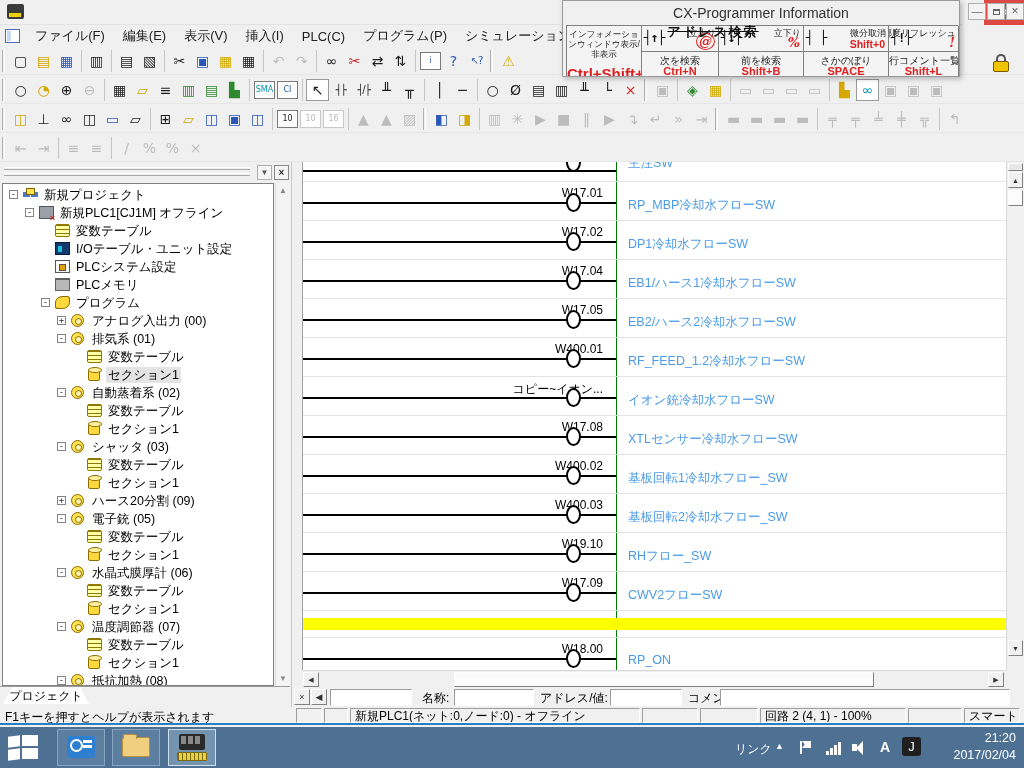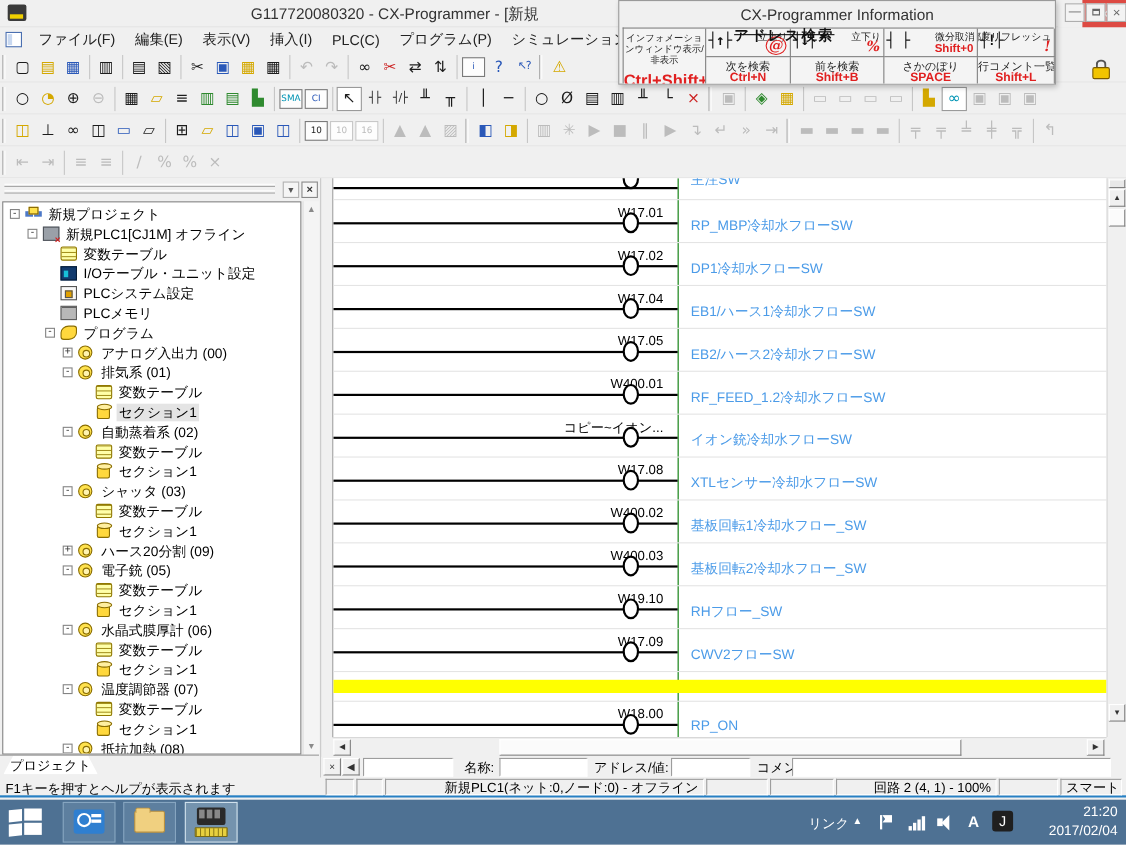--- a/index.html
+++ b/index.html
@@ -89,21 +89,21 @@
   #vsplit { position:absolute; left:1px; top:1px; width:15px; height:8px; background:#e8e8e8; border:1px solid; border-color:#fff #808080 #808080 #fff; }
 
   
   #watchbar { position:absolute; left:292px; top:688px; width:732px; height:19px; background:#f0f0f0; font-size:12px; }
   .wbtn { position:absolute; top:1px; width:16px; height:16px; border:1px solid; border-color:#fff #808080 #808080 #fff; background:#f0f0f0; text-align:center; line-height:14px; font-size:9px; color:#333; }
   .wlabel { position:absolute; top:2px; color:#000; }
   .winput { position:absolute; top:1px; height:17px; background:#fff; border:1px solid; border-color:#9d9d9d #fff #fff #9d9d9d; }
 
   
   #statusbar { position:absolute; left:0; top:707px; width:1024px; height:18px; background:#f0f0f0; border-bottom:2px solid #2780c4; font-size:12px; }
-  .scell { position:absolute; top:1px; height:15px; border:1px solid; border-color:#9d9d9d #fff #fff #9d9d9d; padding:0 4px; line-height:14px; white-space:nowrap; overflow:hidden; color:#000;text-align:right; }
+  .scell { position:absolute; top:1px; height:15px; border:1px solid; border-color:#9d9d9d #fff #fff #9d9d9d; padding:0 4px; line-height:14px; white-space:nowrap; overflow:hidden; color:#000; }
 
   
   #taskbar { position:absolute; left:0; top:727px; width:1024px; height:41px; background:#4e7193; }
   #start-btn { position:absolute; left:8px; top:8px; width:42px; height:26px; }
   #start-btn .pane { position:absolute; width:12px; height:11px; background:#fff; }
   .tb-app { position:absolute; top:2px; width:48px; height:37px; background:#5d7f9f; border:1px solid #86a5c0; }
   .tb-app.active { background:#7493ae; border-color:#cfe0ec; }
   #icon-cpl { position:absolute; left:9px; top:6px; width:28px; height:22px; background:#2f7fd0; border-radius:3px; }
   #icon-cpl::before { content:""; position:absolute; left:3px; top:3px; width:9px; height:9px; border:2px solid #fff; border-radius:50%; }
   #icon-cpl::after { content:""; position:absolute; right:3px; top:4px; width:9px; height:3px; background:#fff; box-shadow:0 5px 0 #fff; }
@@ -138,21 +138,20 @@
   .r2key { position:absolute; left:0; top:13px; width:100%; text-align:center; color:#e02020; font-weight:bold; font-size:11px; }
   #strike-header { position:absolute; left:40px; top:22px; width:220px; text-align:center; font-size:13px; font-weight:bold; color:#111; text-decoration:line-through; z-index:5; letter-spacing:2px; }
 </style>
 </head>
 <body>
 
 <div id="screen">
 
   <div id="titlebar">
     <div id="app-icon"></div>
-    <div id="title-text">G117720080320 - CX-Programmer - [新規</div>
     <div id="win-max-sliver"></div>
     <div id="win-close">×</div>
   </div>
 
   <div id="menubar">
     <div id="menu-doc-icon"></div>
     <span class="menu-item">ファイル(F)</span>
     <span class="menu-item">編集(E)</span>
     <span class="menu-item">表示(V)</span>
     <span class="menu-item">挿入(I)</span>

